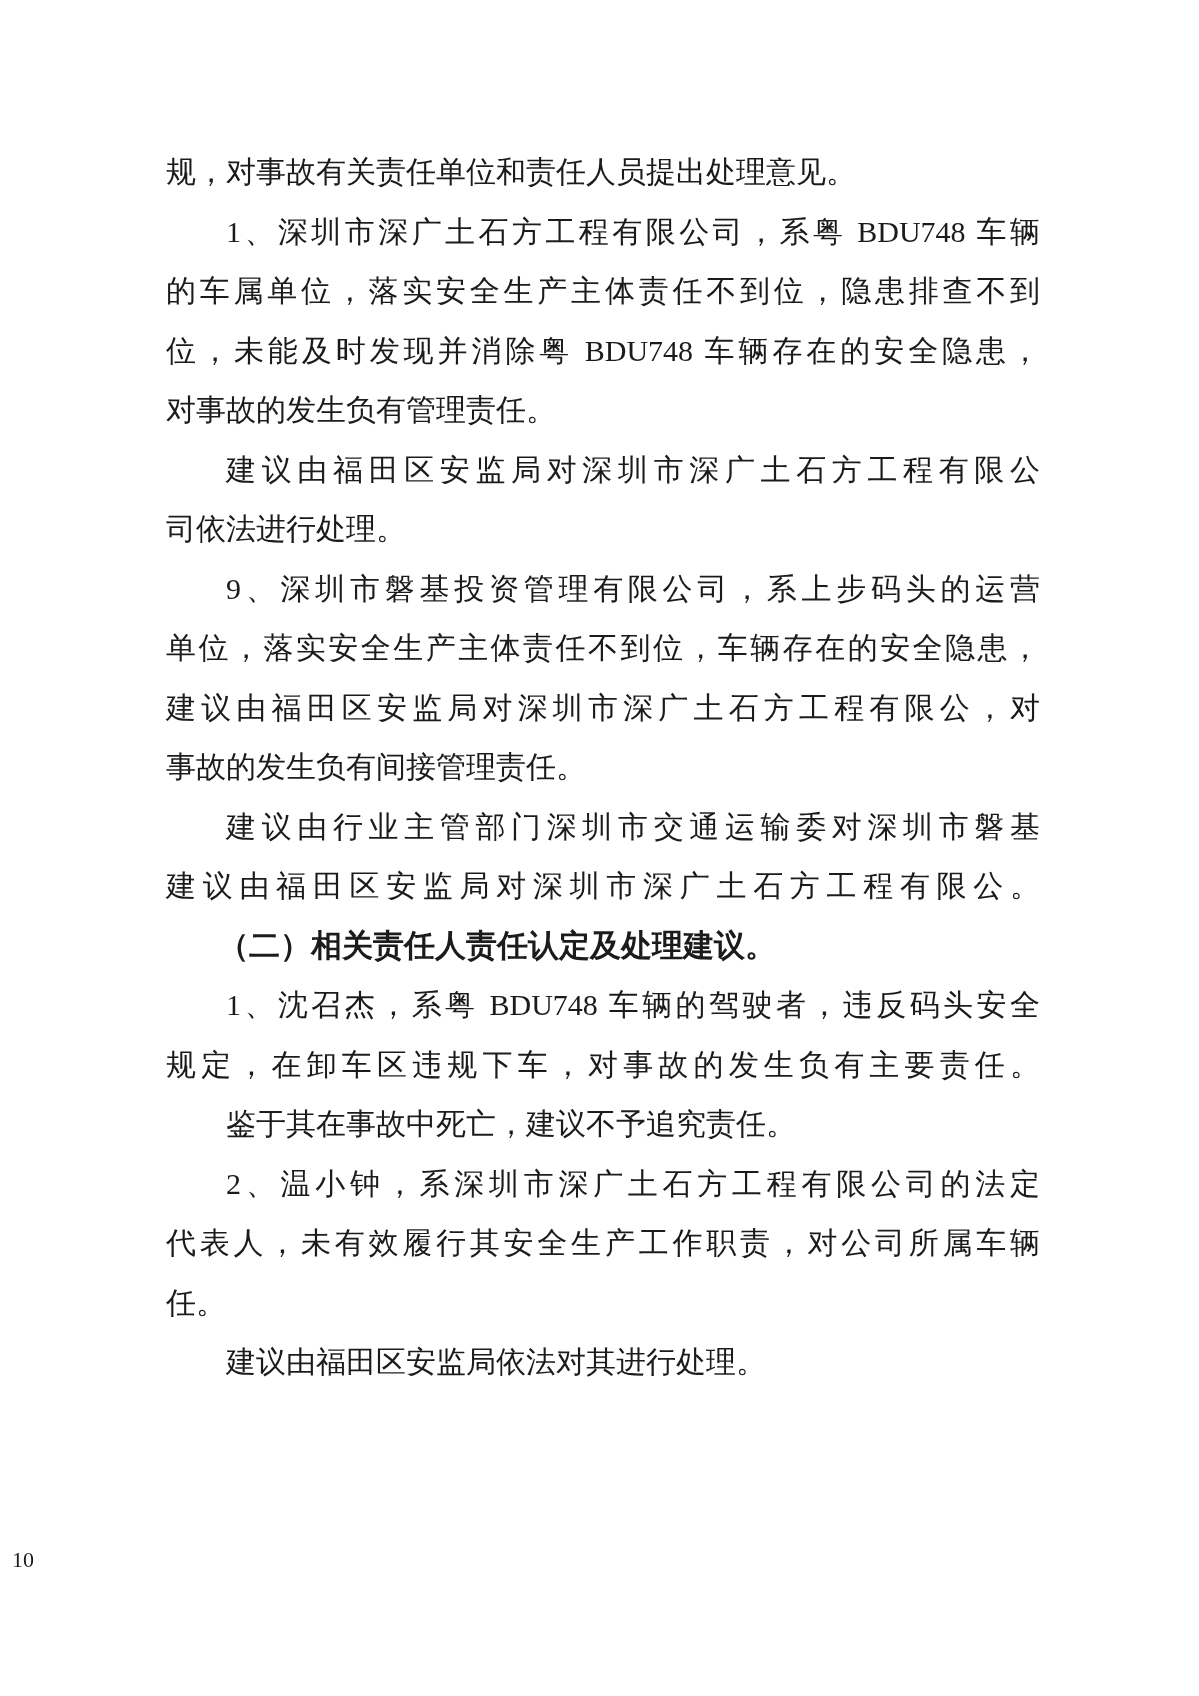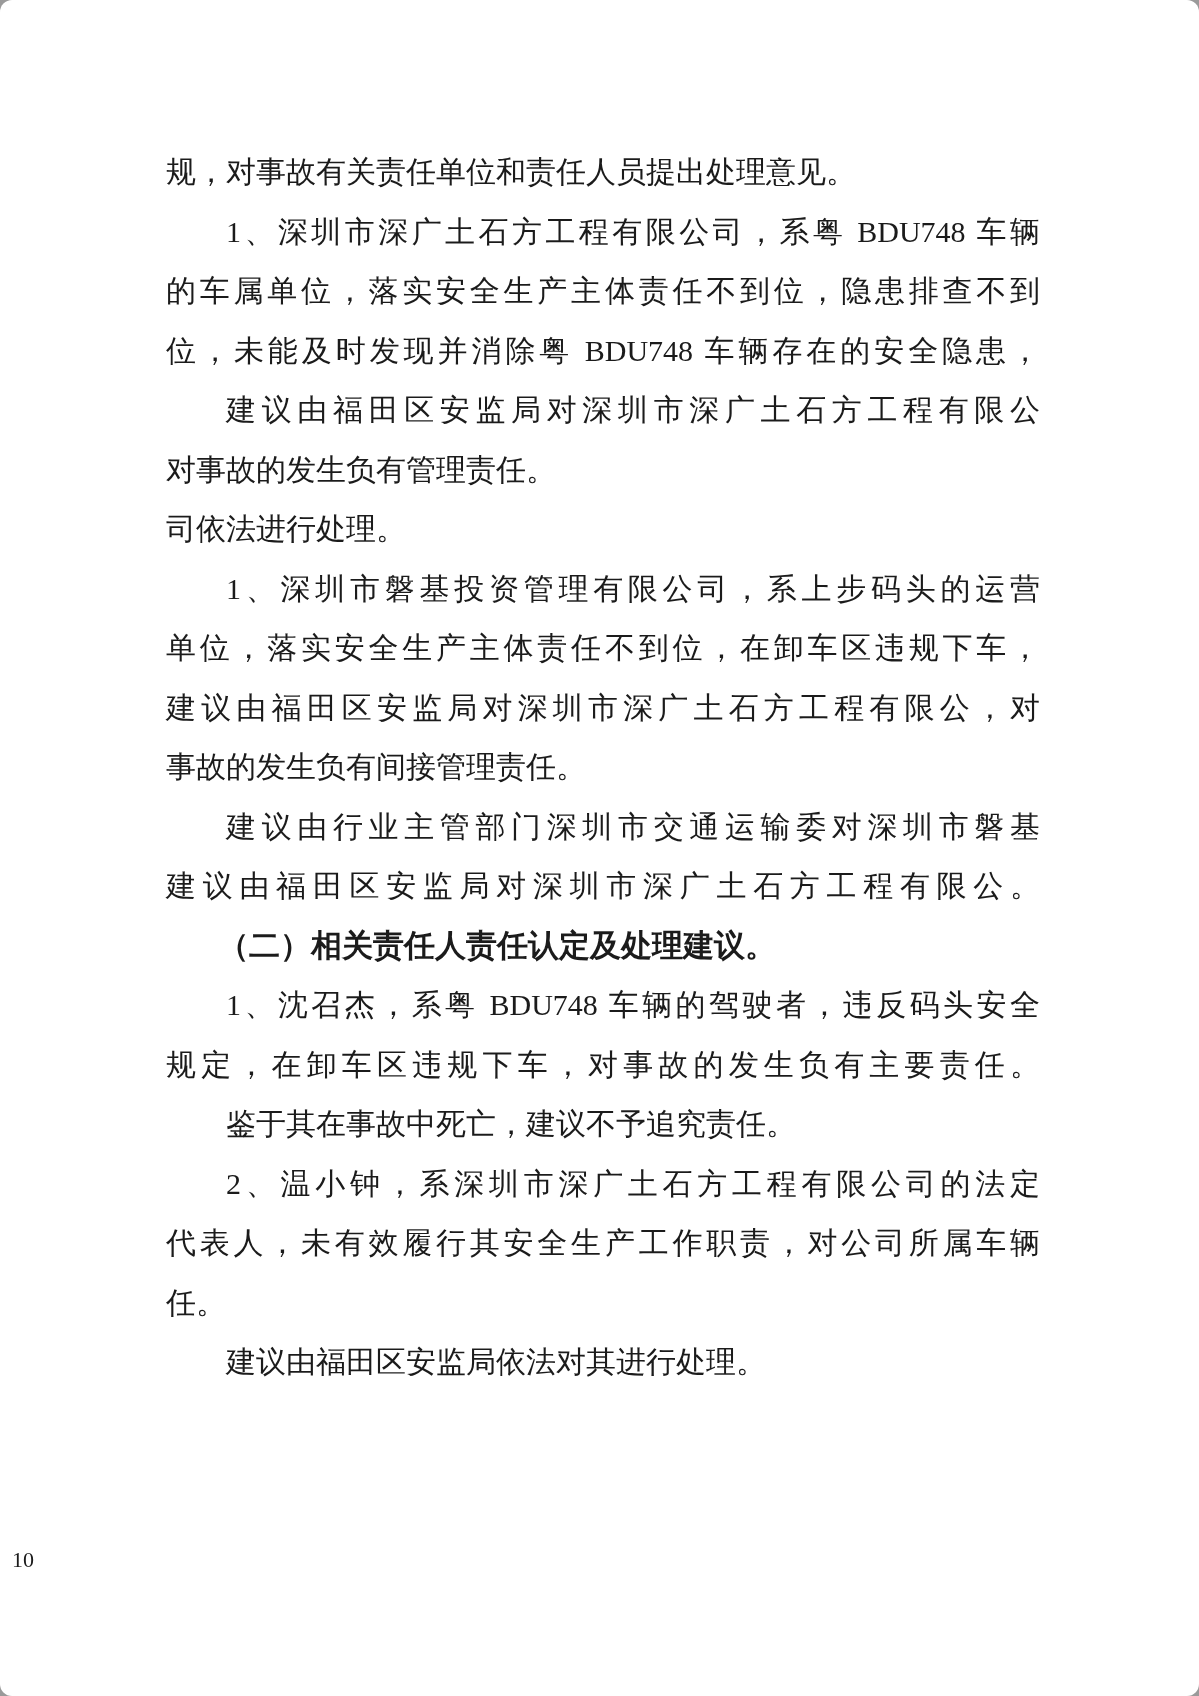--- a/index.html
+++ b/index.html
@@ -9,21 +9,20 @@
   }
   .page {
     position: relative;
     width: 1199px;
     height: 1696px;
     margin: 0 auto;
     background: #ffffff;
     overflow: hidden;
     font-family: "Liberation Serif", "DejaVu Serif", serif;
     color: #1b1b1b;
-    border-radius: 12px;
   }
   .doc-body {
     position: absolute;
     left: 166px;
     top: 142px;
     width: 874px;
   }
   .line {
     height: 59.5px;
     line-height: 59.5px;
@@ -62,25 +61,25 @@
 </style>
 </head>
 <body>
 
 <div class="page">
   <div class="doc-body">
       <div class="line plain">规，对事故有关责任单位和责任人员提出处理意见。</div>
       <div class="line indent-justify">1、深圳市深广土石方工程有限公司，系粤 BDU748 车辆</div>
       <div class="line justify">的车属单位，落实安全生产主体责任不到位，隐患排查不到</div>
       <div class="line justify">位，未能及时发现并消除粤 BDU748 车辆存在的安全隐患，</div>
+      <div class="line plain">对事故的发生负有管理责任。</div>
       <div class="line indent-justify">建议由福田区安监局对深圳市深广土石方工程有限公</div>
-      <div class="line plain">对事故的发生负有管理责任。</div>
       <div class="line plain">司依法进行处理。</div>
-      <div class="line indent-justify">1、深圳市磐基投资管理有限公司，系上步码头的运营</div>
-      <div class="line justify">单位，落实安全生产主体责任不到位，在卸车区违规下车，</div>
+      <div class="line indent-justify">9、深圳市磐基投资管理有限公司，系上步码头的运营</div>
+      <div class="line justify">单位，落实安全生产主体责任不到位，车辆存在的安全隐患，</div>
       <div class="line justify">建议由福田区安监局对深圳市深广土石方工程有限公，对</div>
       <div class="line plain">事故的发生负有间接管理责任。</div>
       <div class="line indent-justify">建议由行业主管部门深圳市交通运输委对深圳市磐基</div>
       <div class="line justify">建议由福田区安监局对深圳市深广土石方工程有限公。</div>
       <div class="line heading">（二）相关责任人责任认定及处理建议。</div>
       <div class="line indent-justify">1、沈召杰，系粤 BDU748 车辆的驾驶者，违反码头安全</div>
       <div class="line justify">规定，在卸车区违规下车，对事故的发生负有主要责任。</div>
       <div class="line indent">鉴于其在事故中死亡，建议不予追究责任。</div>
       <div class="line indent-justify">2、温小钟，系深圳市深广土石方工程有限公司的法定</div>
       <div class="line justify">代表人，未有效履行其安全生产工作职责，对公司所属车辆</div>

